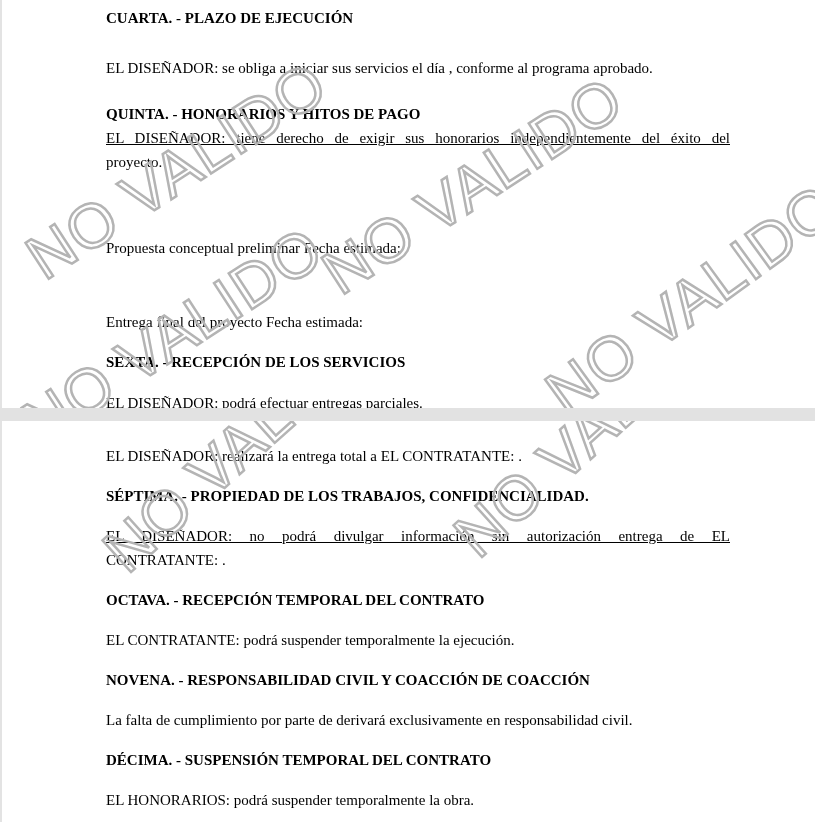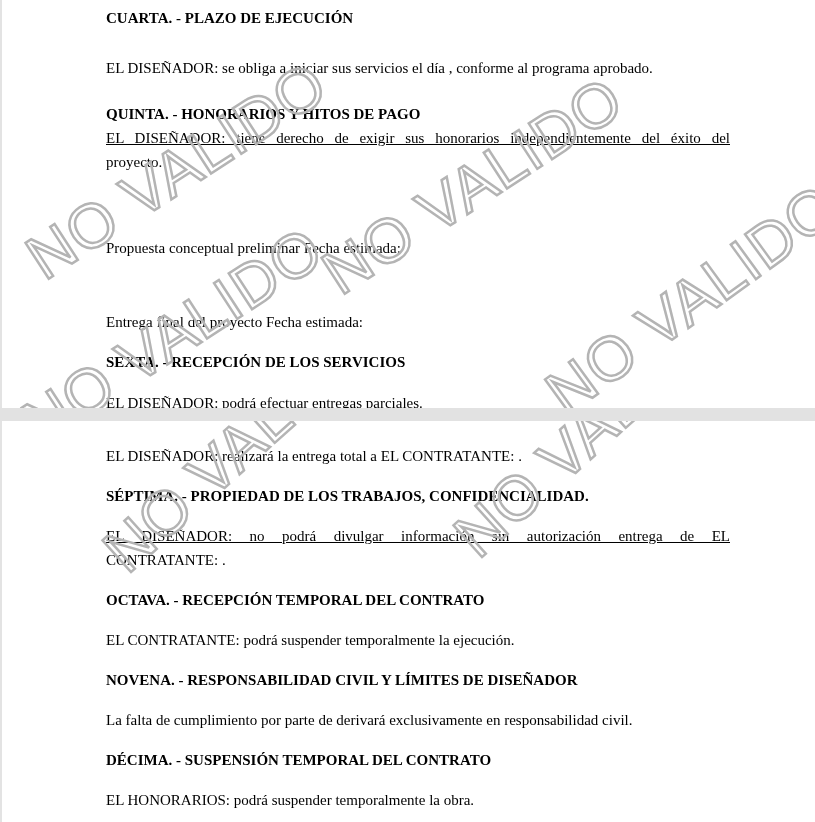--- a/index.html
+++ b/index.html
@@ -63,21 +63,21 @@
 
     <div class="line" style="top:23px">EL DISEÑADOR:   realizará la entrega total a EL CONTRATANTE:  .</div>
 
     <div class="line heading" style="top:63px">SÉPTIMA. - PROPIEDAD DE LOS TRABAJOS, CONFIDENCIALIDAD.</div>
     <div class="line justify" style="top:103px">EL DISEÑADOR:     no podrá divulgar información sin autorización entrega de EL</div>
     <div class="line" style="top:127px">CONTRATANTE:  .</div>
 
     <div class="line heading" style="top:167px">OCTAVA. - RECEPCIÓN TEMPORAL DEL CONTRATO</div>
     <div class="line" style="top:207px">EL CONTRATANTE:   podrá suspender temporalmente la ejecución.</div>
 
-    <div class="line heading" style="top:247px">NOVENA. - RESPONSABILIDAD CIVIL Y LÍMITES DE DISEÑADOR</div>
+    <div class="line heading" style="top:247px">NOVENA. - RESPONSABILIDAD CIVIL Y COACCIÓN DE COACCIÓN</div>
     <div class="line" style="top:287px">La falta de cumplimiento por parte de   derivará exclusivamente en responsabilidad civil.</div>
 
     <div class="line heading" style="top:327px">DÉCIMA. - SUSPENSIÓN TEMPORAL DEL CONTRATO</div>
     <div class="line" style="top:367px">EL HONORARIOS:   podrá suspender temporalmente la obra.</div>
 
     <div class="watermark" style="left:132px; top:100px; transform: rotate(-42deg);">NO VALIDO</div>
     <div class="watermark" style="left:483px; top:85px; transform: rotate(-42deg);">NO VALIDO</div>
   </div>
 </div>
 

